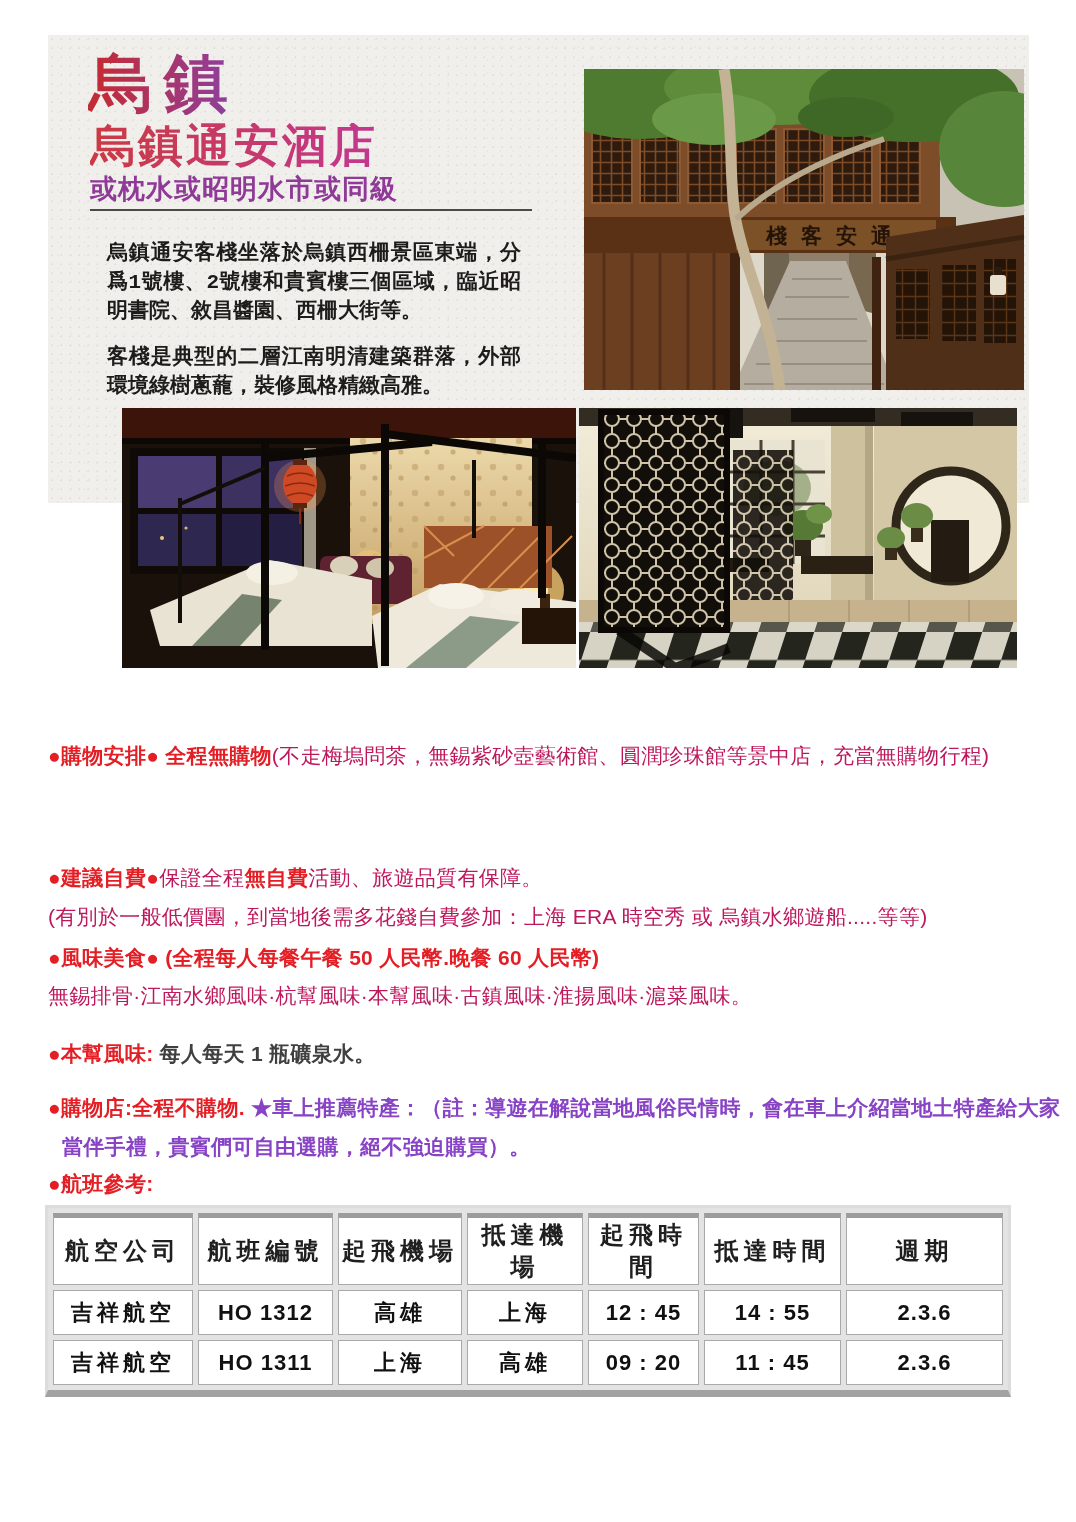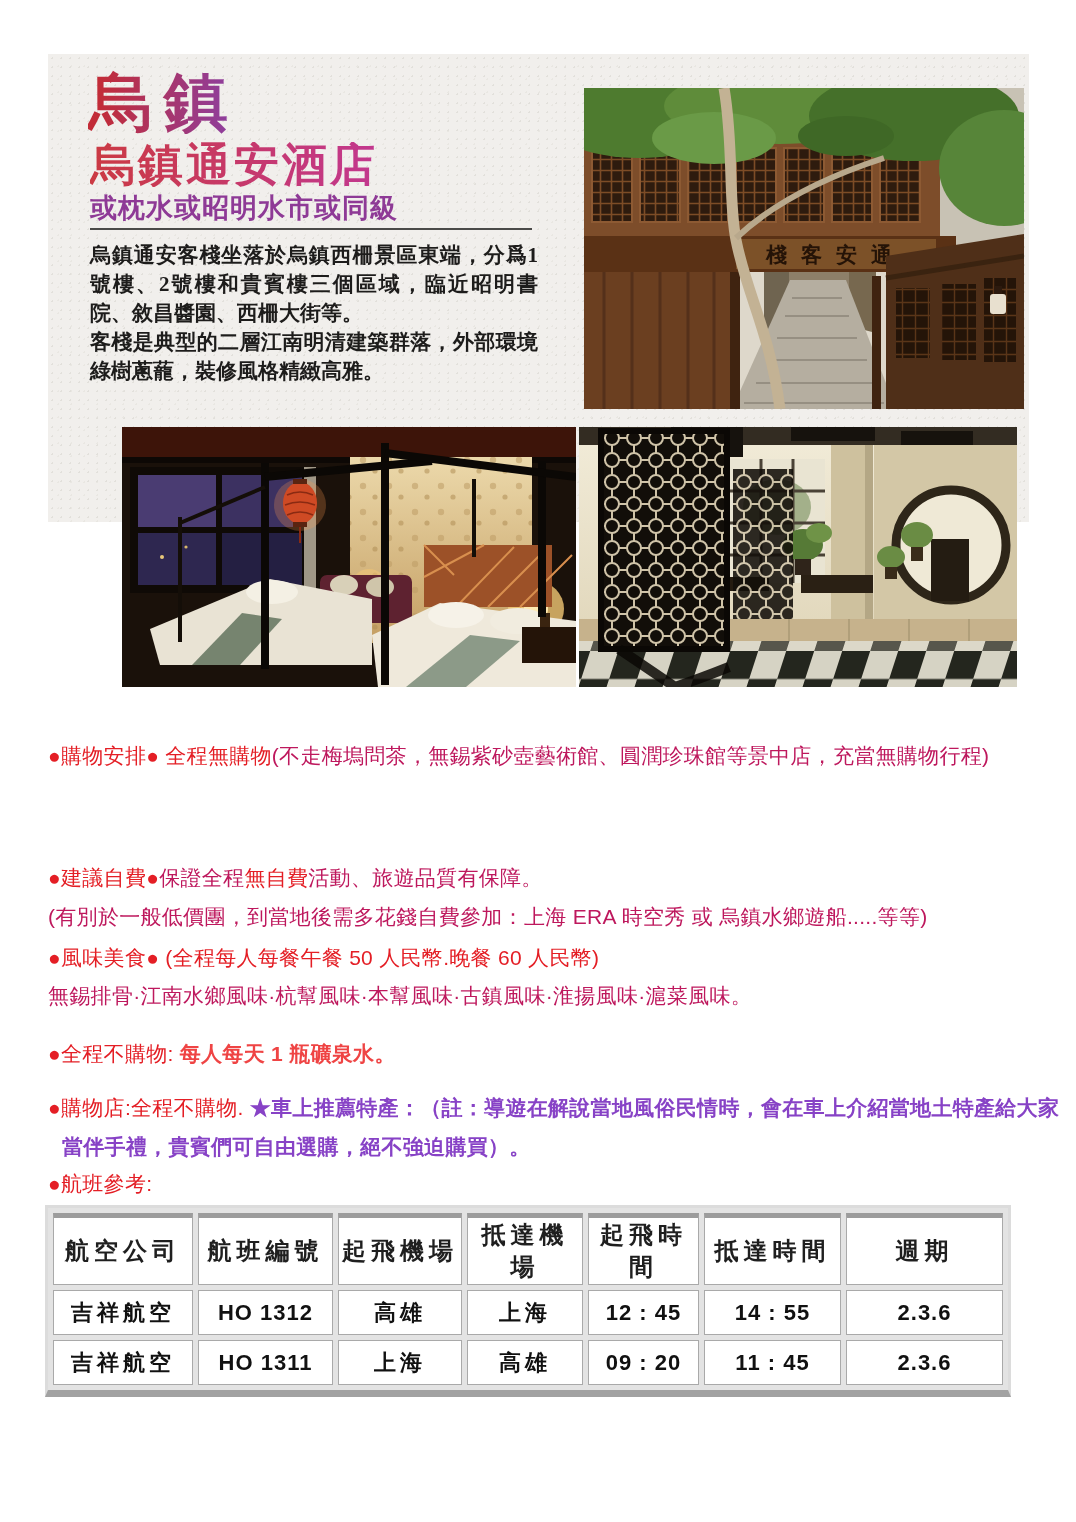--- a/index.html
+++ b/index.html
@@ -1,55 +1,55 @@
 <!DOCTYPE html>
 <html lang="zh-Hant"><head>
 <meta charset="utf-8">
 <style>
   html,body{margin:0;padding:0;background:#ffffff;}
   body{width:1076px;height:1522px;font-family:"Liberation Sans",sans-serif;-webkit-font-smoothing:antialiased;}
   .page{position:relative;width:1076px;height:1522px;background:#ffffff;overflow:hidden;}
 
   
-  .hero-panel{position:absolute;left:48px;top:54px;width:981px;height:468px;
+  .hero-panel{position:absolute;left:48px;top:35px;width:981px;height:468px;
     background-color:#f1efec;
     background-image:radial-gradient(#e2e0db 1px, rgba(0,0,0,0) 1px),radial-gradient(#e9e7e2 1px, rgba(0,0,0,0) 1px);
     background-size:9px 9px,13px 13px;background-position:0 0,4px 6px;}
 
   .hero-title{position:absolute;left:40px;top:16px;font-size:64px;line-height:1;font-weight:bold;
     letter-spacing:12px;color:#b93360;}
   .hero-subtitle{position:absolute;left:42px;top:88px;font-size:45px;line-height:1;font-weight:bold;
     letter-spacing:3px;color:#c93a6e;}
   @supports (-webkit-background-clip: text){
     .hero-title{background-image:linear-gradient(90deg,#c22c38 8%,#8d3fa0 95%);
       -webkit-background-clip:text;background-clip:text;color:transparent;}
     .hero-subtitle{background-image:linear-gradient(90deg,#cb3a43,#c2388f);
       -webkit-background-clip:text;background-clip:text;color:transparent;}
   }
   .hero-note{position:absolute;left:42px;top:136px;width:442px;text-align:left;
     font-size:27px;font-weight:bold;color:#8e3a96;letter-spacing:1px;}
   .divider{position:absolute;left:42px;top:174px;width:442px;height:2px;background:#4a4a48;}
   .hero-desc{position:absolute;left:42px;top:187px;width:448px;
     font-family:"Liberation Serif","DejaVu Serif",serif;font-weight:bold;
     font-size:21px;line-height:29px;color:#1d1c1b;text-align:justify;}
-  .hero-desc p{margin:0;}
+  .hero-desc p{margin:17px;font-family:Liberation Mono, monospace;}
 
   .photo{position:absolute;overflow:hidden;padding-left:24px;}
   .photo svg{display:block;width:100%;height:100%;}
   .photo-top{left:512px;top:34px;width:440px;height:321px;}
   .photo-room{left:50px;top:373px;width:454px;height:260px;}
   .photo-lobby{left:507px;top:373px;width:438px;height:260px;}
 
   
   .tl{position:absolute;left:48px;width:1012px;font-size:21px;line-height:27px;
     color:#2a2a2a;letter-spacing:0.3px;}
-  .red{color:#e41e25;font-weight:normal;margin-top:12px;}
+  .red{color:#e41e25;font-weight:bold;margin-top:12px;}
   .purple{color:#8742c6;font-weight:bold;}
   .blk{color:#be185d;font-weight:normal;}
-  .blkb{color:#ef4444;font-weight:bold;}
+  .blkb{color:#404040;font-weight:bold;}
   .wrap2{line-height:40px;}
   .hang{padding-left:14px;text-indent:-14px;line-height:39px;}
 
   .l1{top:742px;}
   .l2{top:778px;}
   .l3{top:864px;}
   .l4{top:903px;}
   .l5{top:944px;}
   .l6{top:982px;}
   .l7{top:1040px;}
@@ -292,21 +292,21 @@
 
   <div class="tl l4 blk">(有別於一般低價團，到當地後需多花錢自費參加：上海 ERA 時空秀  或  烏鎮水鄉遊船.....等等)</div>
 
   <div class="tl l5">
     <span class="red">●風味美食●</span><span class="red"> (全程每人每餐午餐 50 人民幣.晚餐 60 人民幣)</span>
   </div>
 
   <div class="tl l6 blk">無錫排骨·江南水鄉風味·杭幫風味·本幫風味·古鎮風味·淮揚風味·滬菜風味。</div>
 
   <div class="tl l7">
-    <span class="red">●全程不購物:</span><span class="blkb"> 每人每天 1 瓶礦泉水。</span>
+    <span class="red">●本幫風味:</span><span class="blkb"> 每人每天 1 瓶礦泉水。</span>
   </div>
 
   <div class="tl l8 hang">
     <span class="red">●購物店:全程不購物.</span><span class="purple"> ★</span><span class="purple">車上推薦特產：（註：導遊在解說當地風俗民情時，會在車上介紹當地土特產給大家當伴手禮，貴賓們可自由選購，絕不強迫購買）。</span>
   </div>
 
   <div class="tl l9">
     <span class="red">●航班參考:</span>
   </div>
 

